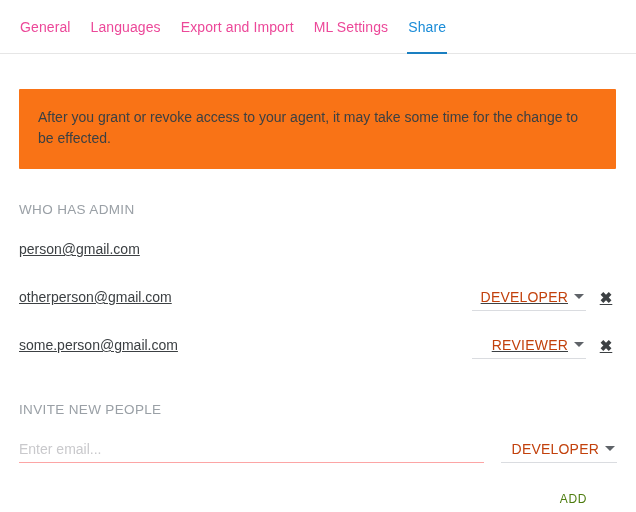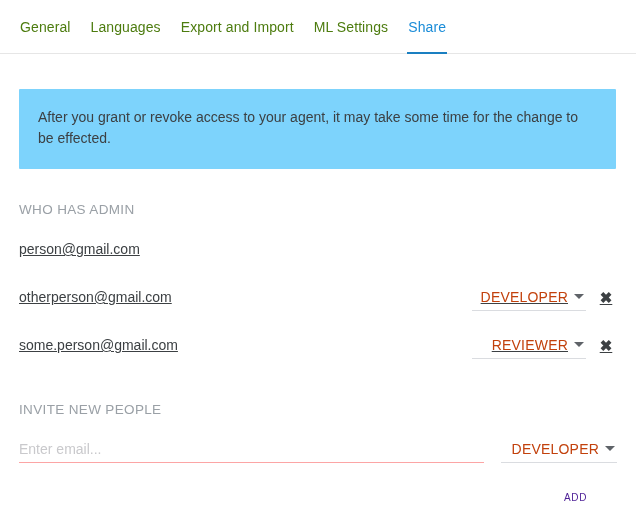--- a/index.html
+++ b/index.html
@@ -22,21 +22,21 @@
     height: 54px;
     border-bottom: 1px solid #e6e6e6;
     display: flex;
     align-items: center;
     padding-left: 10px;
     box-sizing: border-box;
   }
   .tab {
     position: relative;
     font-size: 14px;
-    color: #4d7c0f;
+    color: #ec4899;
     padding: 0 10px;
     height: 54px;
     line-height: 54px;
     white-space: nowrap;
     cursor: pointer;
     letter-spacing: 0.1px;
   }
   .tab.active {
     color: #1a8cd8;
   }
@@ -49,21 +49,21 @@
     background: #1a7fc1;
   }
 
   
   .content {
     padding: 0 19px;
   }
 
   .notice {
     margin-top: 35px;
-    background: #7dd3fc;
+    background: #f97316;
     color: #3c4043;
     font-size: 14px;
     line-height: 21px;
     padding: 18px 19px 20px 19px;
     width: 559px;
     box-sizing: content-box;
     border-radius: 1px;
   }
 
   .section-title {
@@ -164,22 +164,22 @@
     margin-left: 17px;
   }
 
   .add-row {
     display: flex;
     justify-content: flex-end;
     margin-top: 19px;
     padding-right: 22px;
   }
   .add-btn {
-    font-size: 10px;
-    color: #4c1d95;
+    font-size: 12px;
+    color: #4d7c0f;
     letter-spacing: 0.6px;
     padding: 4px 8px;
     cursor: default;
     user-select: none;
   }
 </style>
 </head>
 <body>
 
 <div class="tabbar">

